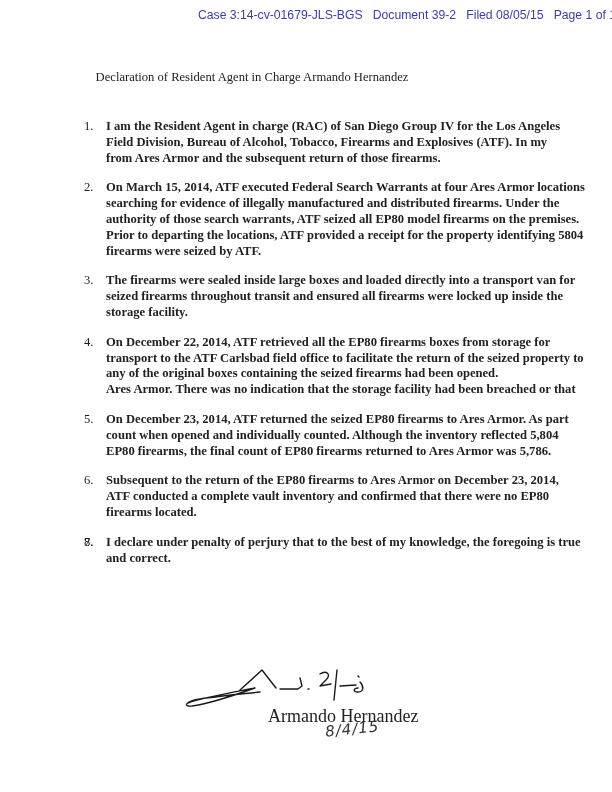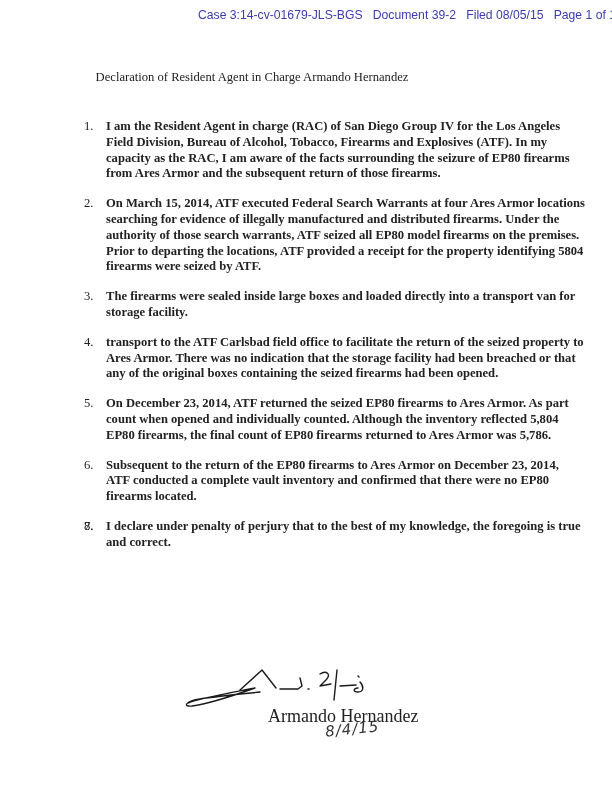--- a/index.html
+++ b/index.html
@@ -100,41 +100,42 @@
 
 <div class="stamp"><span>Case 3:14-cv-01679-JLS-BGS</span>   <span>Document 39-2</span>   <span>Filed 08/05/15</span>   <span>Page 1 of 1</span></div>
 
 <div class="title">Declaration of Resident Agent in Charge Armando Hernandez</div>
 
 <ol class="paras">
   <li class="para">
     <span class="num">1.</span>
     <span class="line">I am the Resident Agent in charge (RAC) of San Diego Group IV for the Los Angeles</span>
     <span class="line">Field Division, Bureau of Alcohol, Tobacco, Firearms and Explosives (ATF).  In my</span>
-    <span class="line">capacity as the RAC, I am aware of the facts surrounding the seizure of EP80 firearms</span>
     <span class="line">from Ares Armor and the subsequent return of those firearms.</span>
   </li>
   <li class="para">
     <span class="num">2.</span>
     <span class="line">On March 15, 2014, ATF executed Federal Search Warrants at four Ares Armor locations</span>
     <span class="line">searching for evidence of illegally manufactured and distributed firearms.  Under the</span>
     <span class="line">authority of those search warrants, ATF seized all EP80 model firearms on the premises.</span>
     <span class="line">Prior to departing the locations, ATF provided a receipt for the property identifying 5804</span>
     <span class="line">firearms were seized by ATF.</span>
   </li>
   <li class="para">
     <span class="num">3.</span>
     <span class="line">The firearms were sealed inside large boxes and loaded directly into a transport van for</span>
+    <span class="line">seized firearms throughout transit and ensured all firearms were locked up inside the</span>
     <span class="line">storage facility.</span>
   </li>
   <li class="para">
     <span class="num">4.</span>
+    <span class="line">On December 22, 2014, ATF retrieved all the EP80 firearms boxes from storage for</span>
     <span class="line">transport to the ATF Carlsbad field office to facilitate the return of the seized property to</span>
+    <span class="line">any of the original boxes containing the seized firearms had been opened.</span>
     <span class="line">Ares Armor.  There was no indication that the storage facility had been breached or that</span>
-    <span class="line">any of the original boxes containing the seized firearms had been opened.</span>
   </li>
   <li class="para">
     <span class="num">5.</span>
     <span class="line">On December 23, 2014, ATF returned the seized EP80 firearms to Ares Armor.  As part</span>
     <span class="line">count when opened and individually counted.  Although the inventory reflected 5,804</span>
     <span class="line">EP80 firearms, the final count of EP80 firearms returned to Ares Armor was 5,786.</span>
   </li>
   <li class="para">
     <span class="num">6.</span>
     <span class="line">Subsequent to the return of the EP80 firearms to Ares Armor on December 23, 2014,</span>

